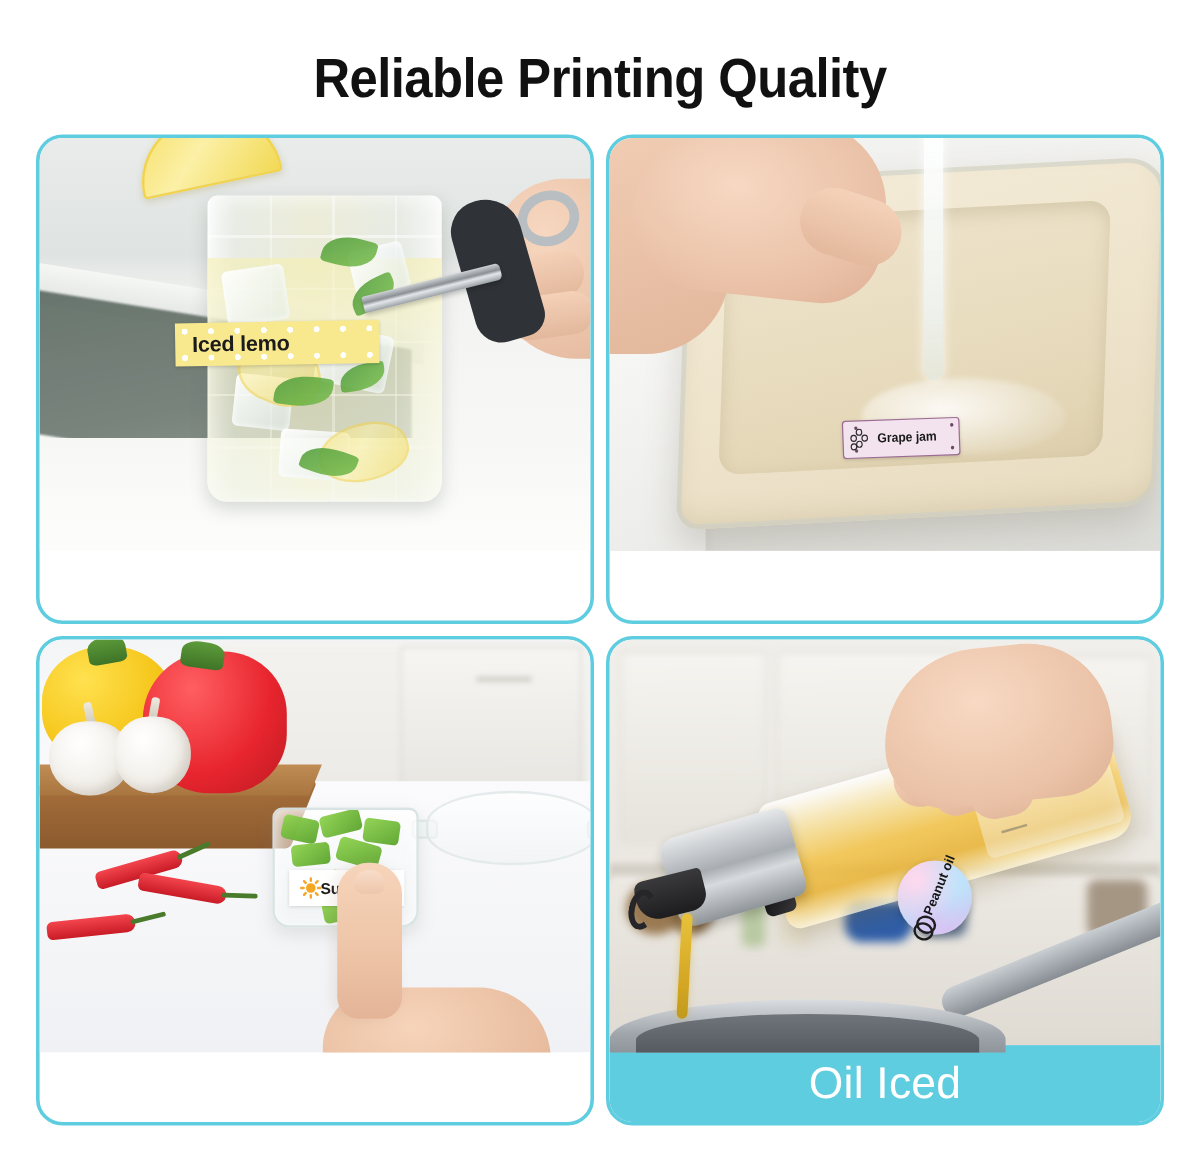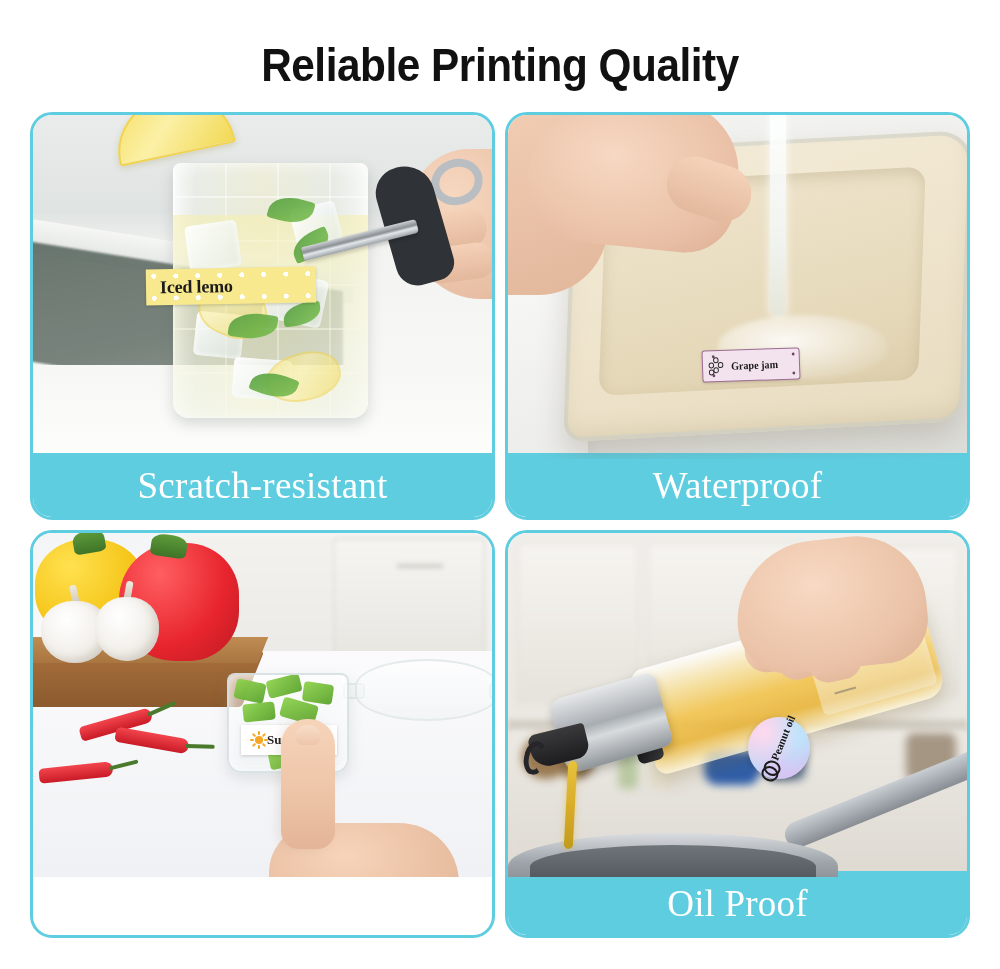--- a/index.html
+++ b/index.html
@@ -41,21 +41,20 @@
     grid-template-rows: 408px 408px;
     gap: 10px;
   }
 
   .panel {
     position: relative;
     border: 3px solid #5FCDE0;
     border-radius: 22px;
     overflow: hidden;
     background: #ffffff;
-    font-family: Liberation Serif, serif;
   }
 
   .photo {
     position: absolute;
     left: 0; top: 0;
     width: 100%;
     height: 344px;
     overflow: hidden;
   }
 
@@ -755,21 +754,20 @@
         <span>Iced lemo</span>
       </div>
 
       <div class="scissor-ring"></div>
       <div class="scissor-handle"></div>
       <div class="scissor-blade"></div>
       <div class="hand1"></div>
       <div class="hand1-f h1f1"></div>
       <div class="hand1-f h1f2"></div>
     </div>
-    <div class="caption">Scratch-resistant</div>
   </div>
 
   <div class="panel">
     <div class="photo">
       <div class="p2-bg"></div>
       <div class="p2-sink"></div>
       <div class="p2-sink-inner"></div>
 
       <div class="hand2-arm"></div>
       <div class="hand2"></div>
@@ -791,21 +789,20 @@
         <span class="grape-icon">
           <i class="g1"></i>
             <i class="g2"></i>
             <i class="g3"></i>
             <i class="g4"></i>
             <i class="g5"></i>
         </span>
         <span>Grape jam</span>
       </div>
     </div>
-    <div class="caption">Waterproof</div>
   </div>
 
   <div class="panel">
     <div class="photo">
       <div class="p3-bg"></div>
       <div class="p3-kitchen"></div>
       <div class="p3-cabinet">
         <div class="p3-cab-handle"></div>
       </div>
       <div class="p3-counter"></div>
@@ -903,16 +900,16 @@
       <div class="hand4-f h4f2"></div>
       <div class="hand4-f h4f3"></div>
 
       <div class="label-holo">
         <span class="holo-inner">
           <span class="peanut-icon"></span>
           <span>Peanut oil</span>
         </span>
       </div>
     </div>
-    <div class="caption">Oil Proof</div>
+    <div class="caption">Oil Iced</div>
   </div>
 
 </div>
 
 </body></html>

